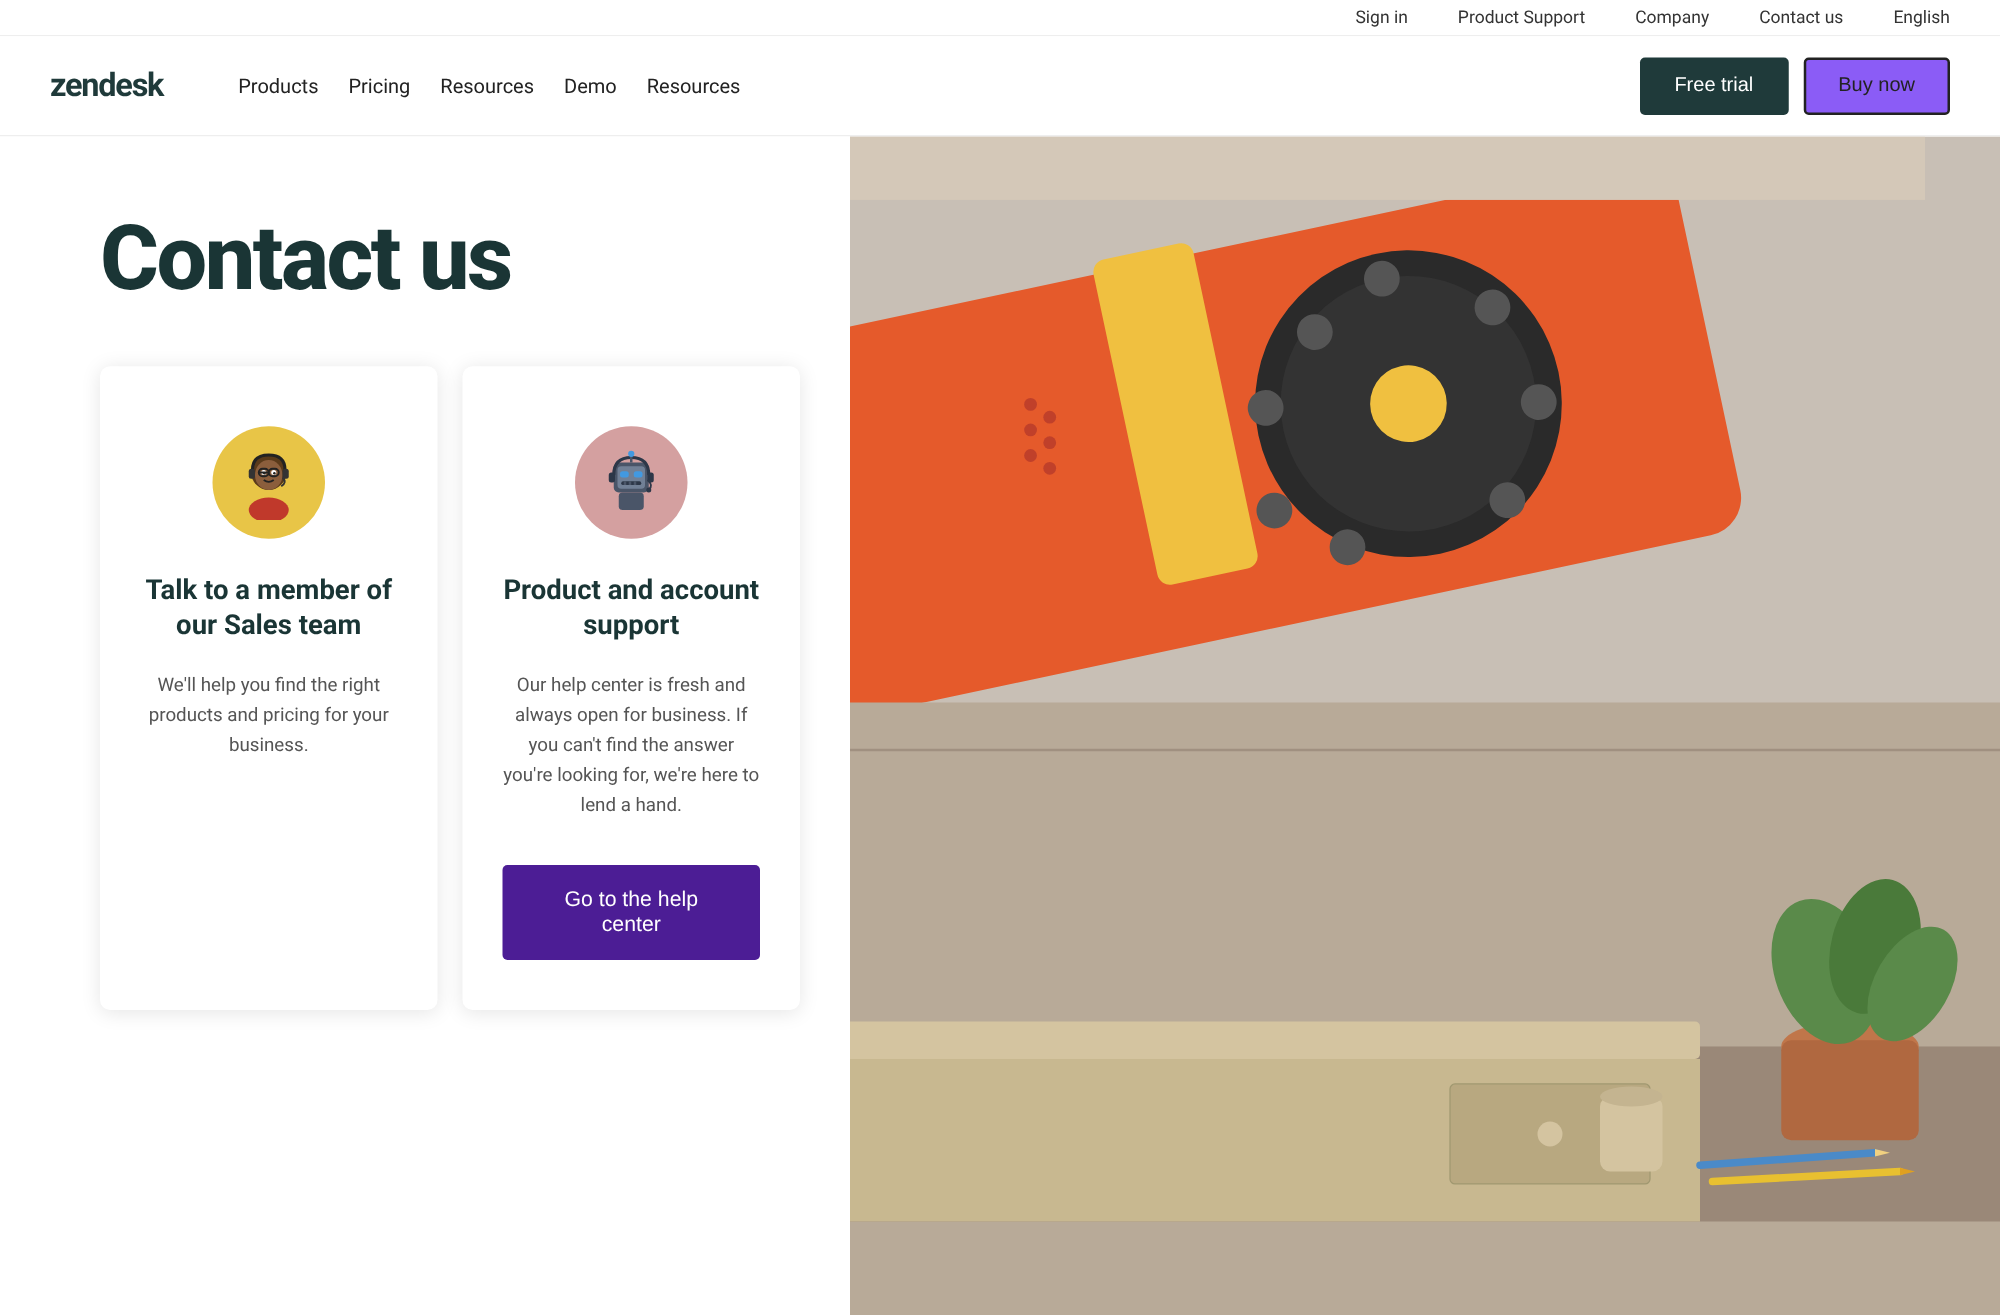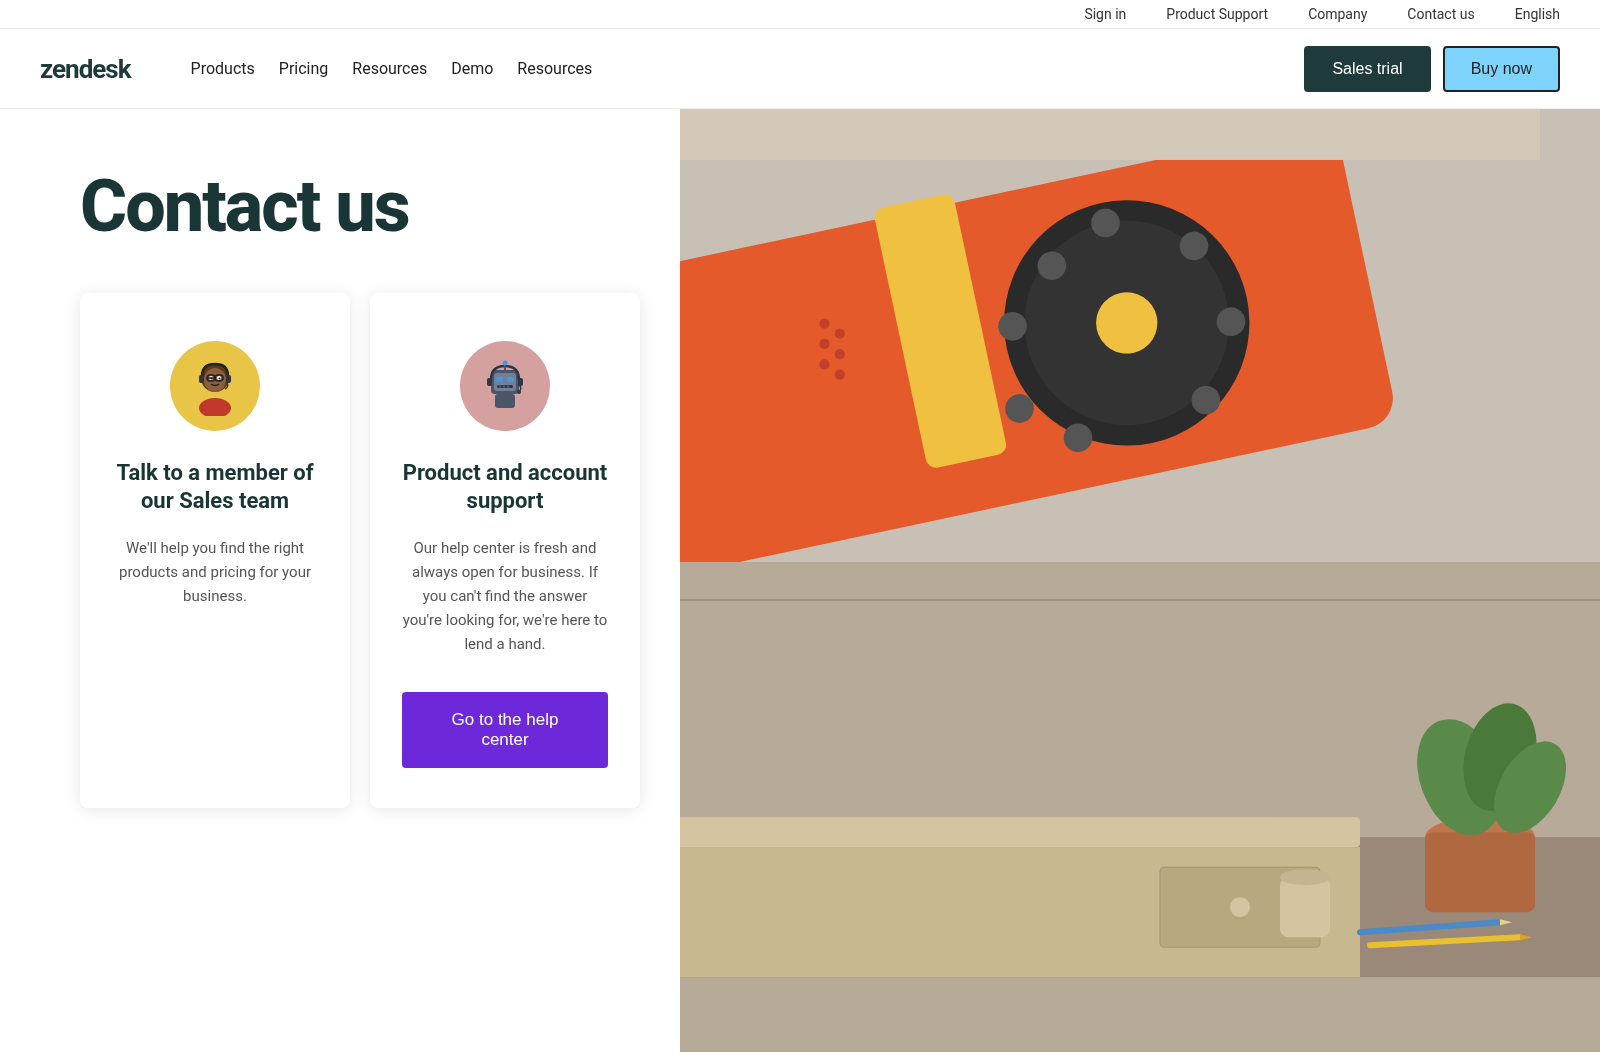--- a/index.html
+++ b/index.html
@@ -60,21 +60,21 @@
       background: #1f3a3a;
       color: #fff;
       border: none;
       padding: 14px 28px;
       font-size: 16px;
       font-weight: 500;
       cursor: pointer;
       border-radius: 4px;
     }
     .btn-buy-now {
-      background: #7dd3fc;
+      background: #8b5cf6;
       color: #222;
       border: 2px solid #222;
       padding: 12px 26px;
       font-size: 16px;
       font-weight: 500;
       cursor: pointer;
       border-radius: 4px;
       text-align: right;
     }
 
@@ -152,21 +152,21 @@
 
     .card-desc {
       font-size: 15px;
       color: #555;
       line-height: 1.6;
       margin-bottom: 36px;
       flex: 1;
     }
 
     .card-btn {
-      background: #6d28d9;
+      background: #4c1d95;
       color: #fff;
       border: none;
       padding: 18px 32px;
       font-size: 17px;
       font-weight: 500;
       cursor: pointer;
       border-radius: 4px;
       width: 100%;
     }
 
@@ -191,21 +191,21 @@
 <nav class="main-nav">
   <a class="logo" href="#">zendesk</a>
   <ul class="nav-links">
     <li><a href="#">Products</a></li>
     <li><a href="#">Pricing</a></li>
     <li><a href="#">Resources</a></li>
     <li><a href="#">Demo</a></li>
     <li><a href="#">Resources</a></li>
   </ul>
   <div class="nav-actions">
-    <button class="btn-free-trial">Sales trial</button>
+    <button class="btn-free-trial">Free trial</button>
     <button class="btn-buy-now">Buy now</button>
   </div>
 </nav>
 
 <div class="page-container">
 
   <div class="left-content">
     <h1 class="page-title">Contact us</h1>
 
     <div class="cards-row">

